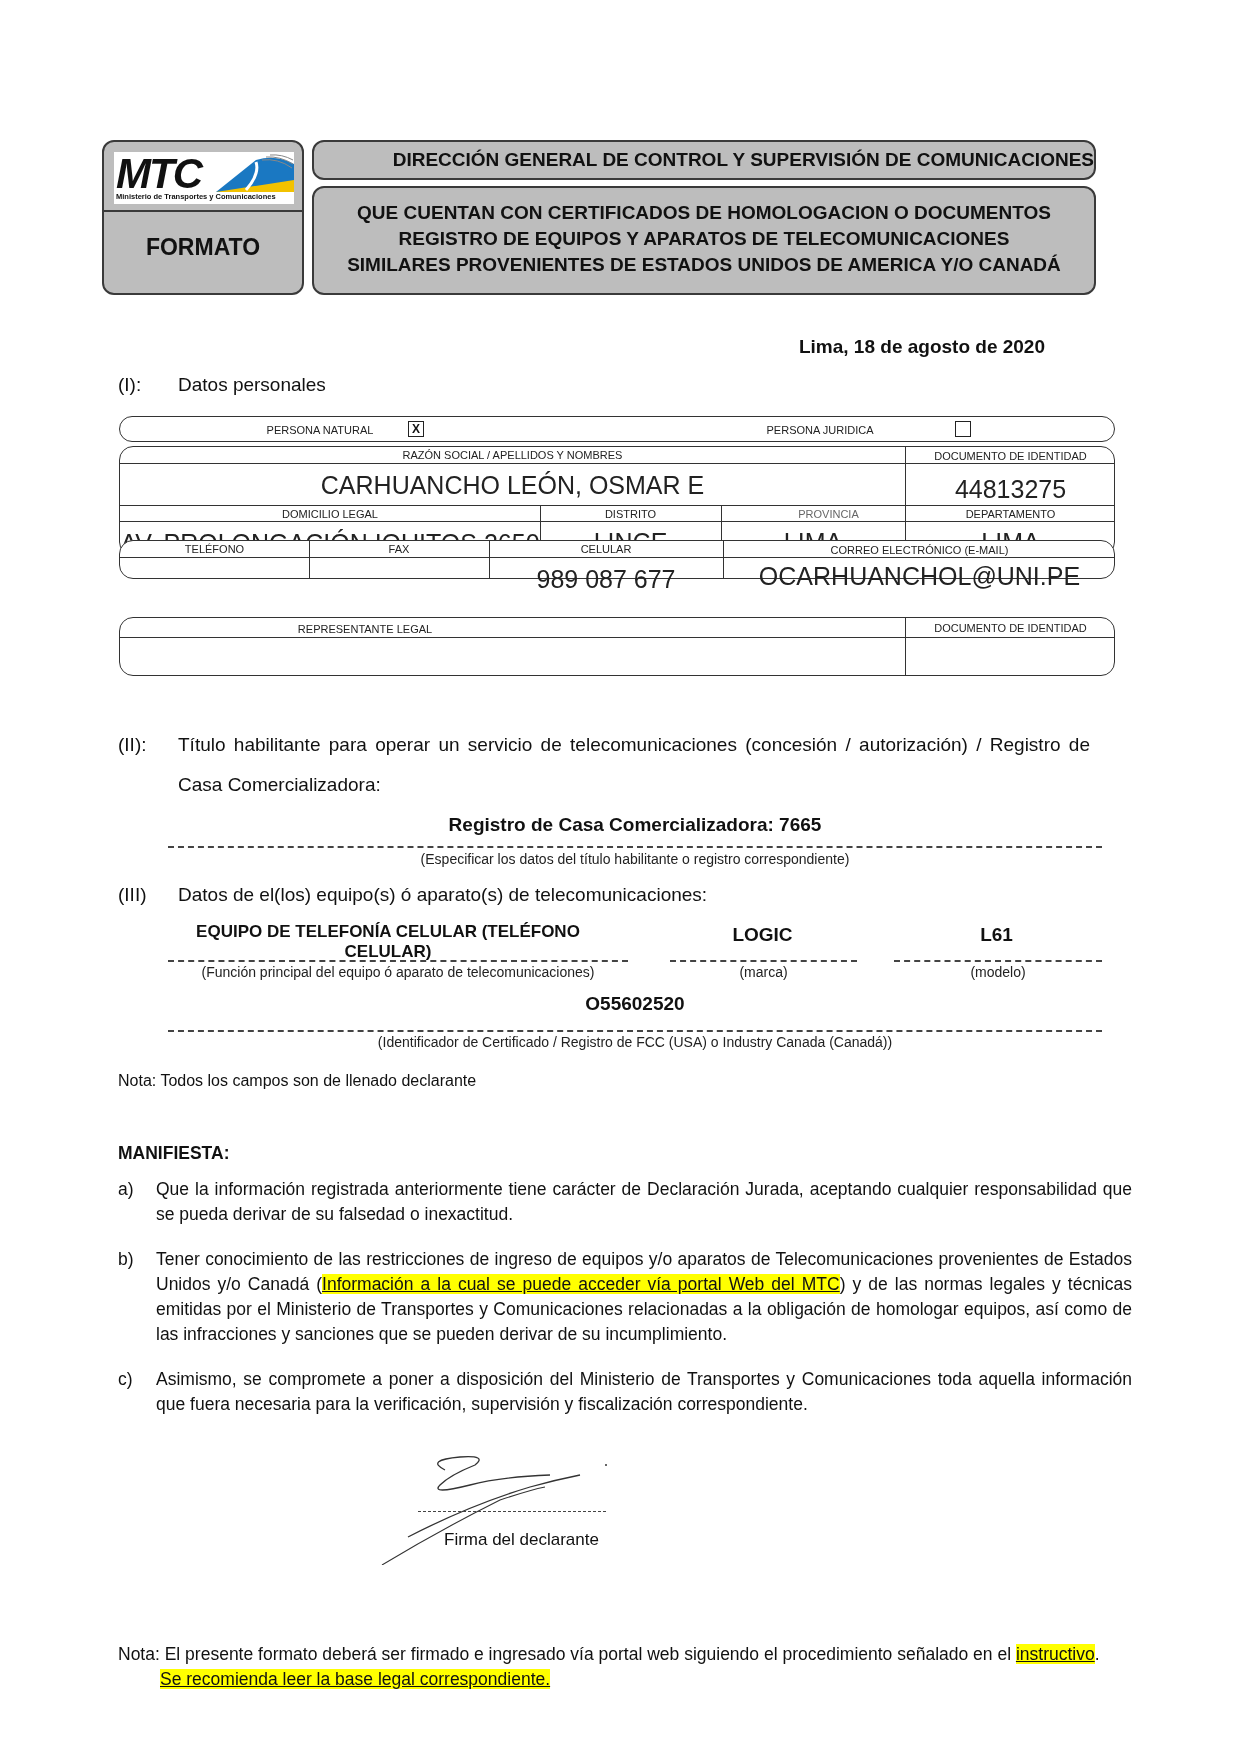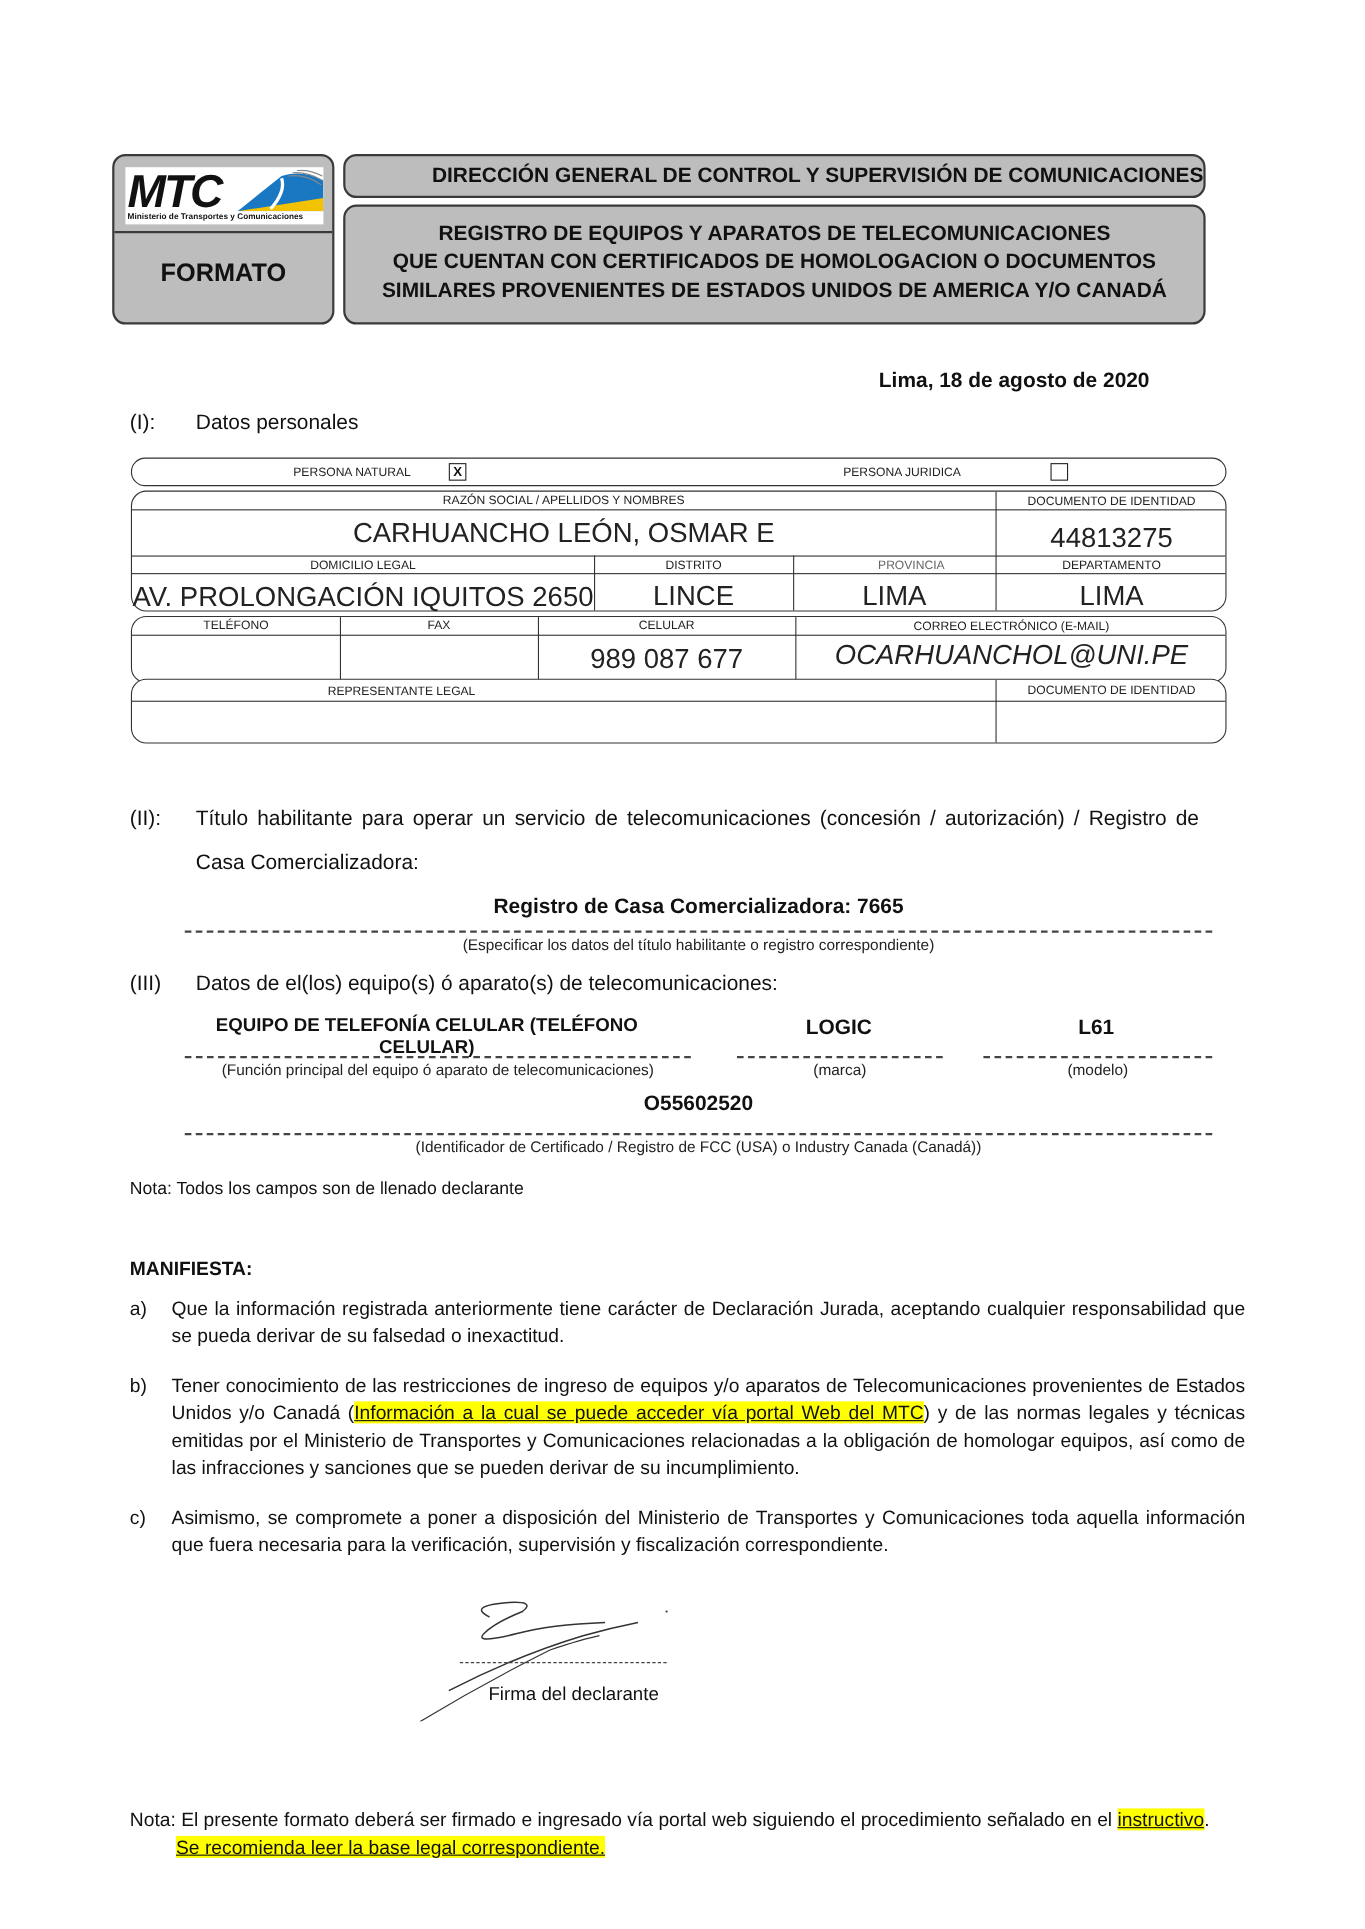--- a/index.html
+++ b/index.html
@@ -61,22 +61,22 @@
   <div class="left-divider"></div>
   <div class="formato">FORMATO</div>
 </div>
 
 <div class="hbox top-title">
   <div>DIRECCIÓN GENERAL DE CONTROL Y SUPERVISIÓN DE COMUNICACIONES</div>
 </div>
 
 <div class="hbox main-title">
   <div class="inner">
+    <div>QUE CUENTAN CON CERTIFICADOS DE HOMOLOGACION  O DOCUMENTOS</div>
     <div>REGISTRO DE  EQUIPOS Y APARATOS DE TELECOMUNICACIONES</div>
-    <div>QUE CUENTAN CON CERTIFICADOS DE HOMOLOGACION  O DOCUMENTOS</div>
     <div>SIMILARES PROVENIENTES DE ESTADOS UNIDOS DE AMERICA Y/O CANADÁ</div>
   </div>
 </div>
 
 <div class="date">Lima, 18 de agosto de 2020</div>
 
 <div class="sec-label" style="left:118px; top:374px;">(I):</div>
 <div class="sec-label" style="left:178px; top:374px;">Datos personales</div>
 
 <div class="frow" style="top:416px; height:26px;">
@@ -102,33 +102,33 @@
   <div class="cell lbl" style="left:0; width:420px; top:61px;">DOMICILIO LEGAL</div>
   <div class="cell val" style="left:0; width:420px; top:82px;">AV. PROLONGACIÓN IQUITOS 2650</div>
   <div class="cell lbl" style="left:420px; width:181px; top:61px;">DISTRITO</div>
   <div class="cell val" style="left:420px; width:181px; top:81px;">LINCE</div>
   <div class="cell lbl" style="left:601px; width:184px; top:61px; color:#666;padding-left:31px;">PROVINCIA</div>
   <div class="cell val" style="left:601px; width:184px; top:81px;">LIMA</div>
   <div class="cell lbl" style="left:785px; width:211px; top:61px;">DEPARTAMENTO</div>
   <div class="cell val" style="left:785px; width:211px; top:81px;">LIMA</div>
 </div>
 
-<div class="frow" style="top:560px; height:61px;padding-left:12px;">
+<div class="frow" style="top:540px; height:39px;padding-left:12px;">
   <div class="hline" style="top:16px;"></div>
   <div class="vline" style="left:189px;"></div>
   <div class="vline" style="left:369px;"></div>
   <div class="vline" style="left:603px;"></div>
   <div class="cell lbl" style="left:0; width:189px; top:2px;">TELÉFONO</div>
   <div class="cell val" style="left:0; width:189px; top:24px;"></div>
   <div class="cell lbl" style="left:189px; width:180px; top:2px;">FAX</div>
   <div class="cell val" style="left:189px; width:180px; top:24px;"></div>
   <div class="cell lbl" style="left:369px; width:234px; top:2px;">CELULAR</div>
   <div class="cell val" style="left:369px; width:234px; top:24px;">989 087 677</div>
   <div class="cell lbl" style="left:603px; width:393px; top:3px;">CORREO ELECTRÓNICO (E-MAIL)</div>
-  <div class="cell val" style="left:603px; width:393px; top:21px;font-style:italic;">OCARHUANCHOL@UNI.PE</div>
+  <div class="cell val" style="left:603px; width:393px; top:21px;">OCARHUANCHOL@UNI.PE</div>
 </div>
 
 <div class="frow" style="top:617px; height:59px;">
   <div class="hline" style="top:19px;"></div>
   <div class="vline" style="left:785px;"></div>
   <div class="cell lbl" style="left:0; width:490px; top:5px;">REPRESENTANTE LEGAL</div>
   <div class="cell val" style="left:0; width:785px; top:26px;"></div>
   <div class="cell lbl" style="left:785px; width:211px; top:4px;">DOCUMENTO DE IDENTIDAD</div>
   <div class="cell val" style="left:785px; width:211px; top:26px;"></div>
 </div>

